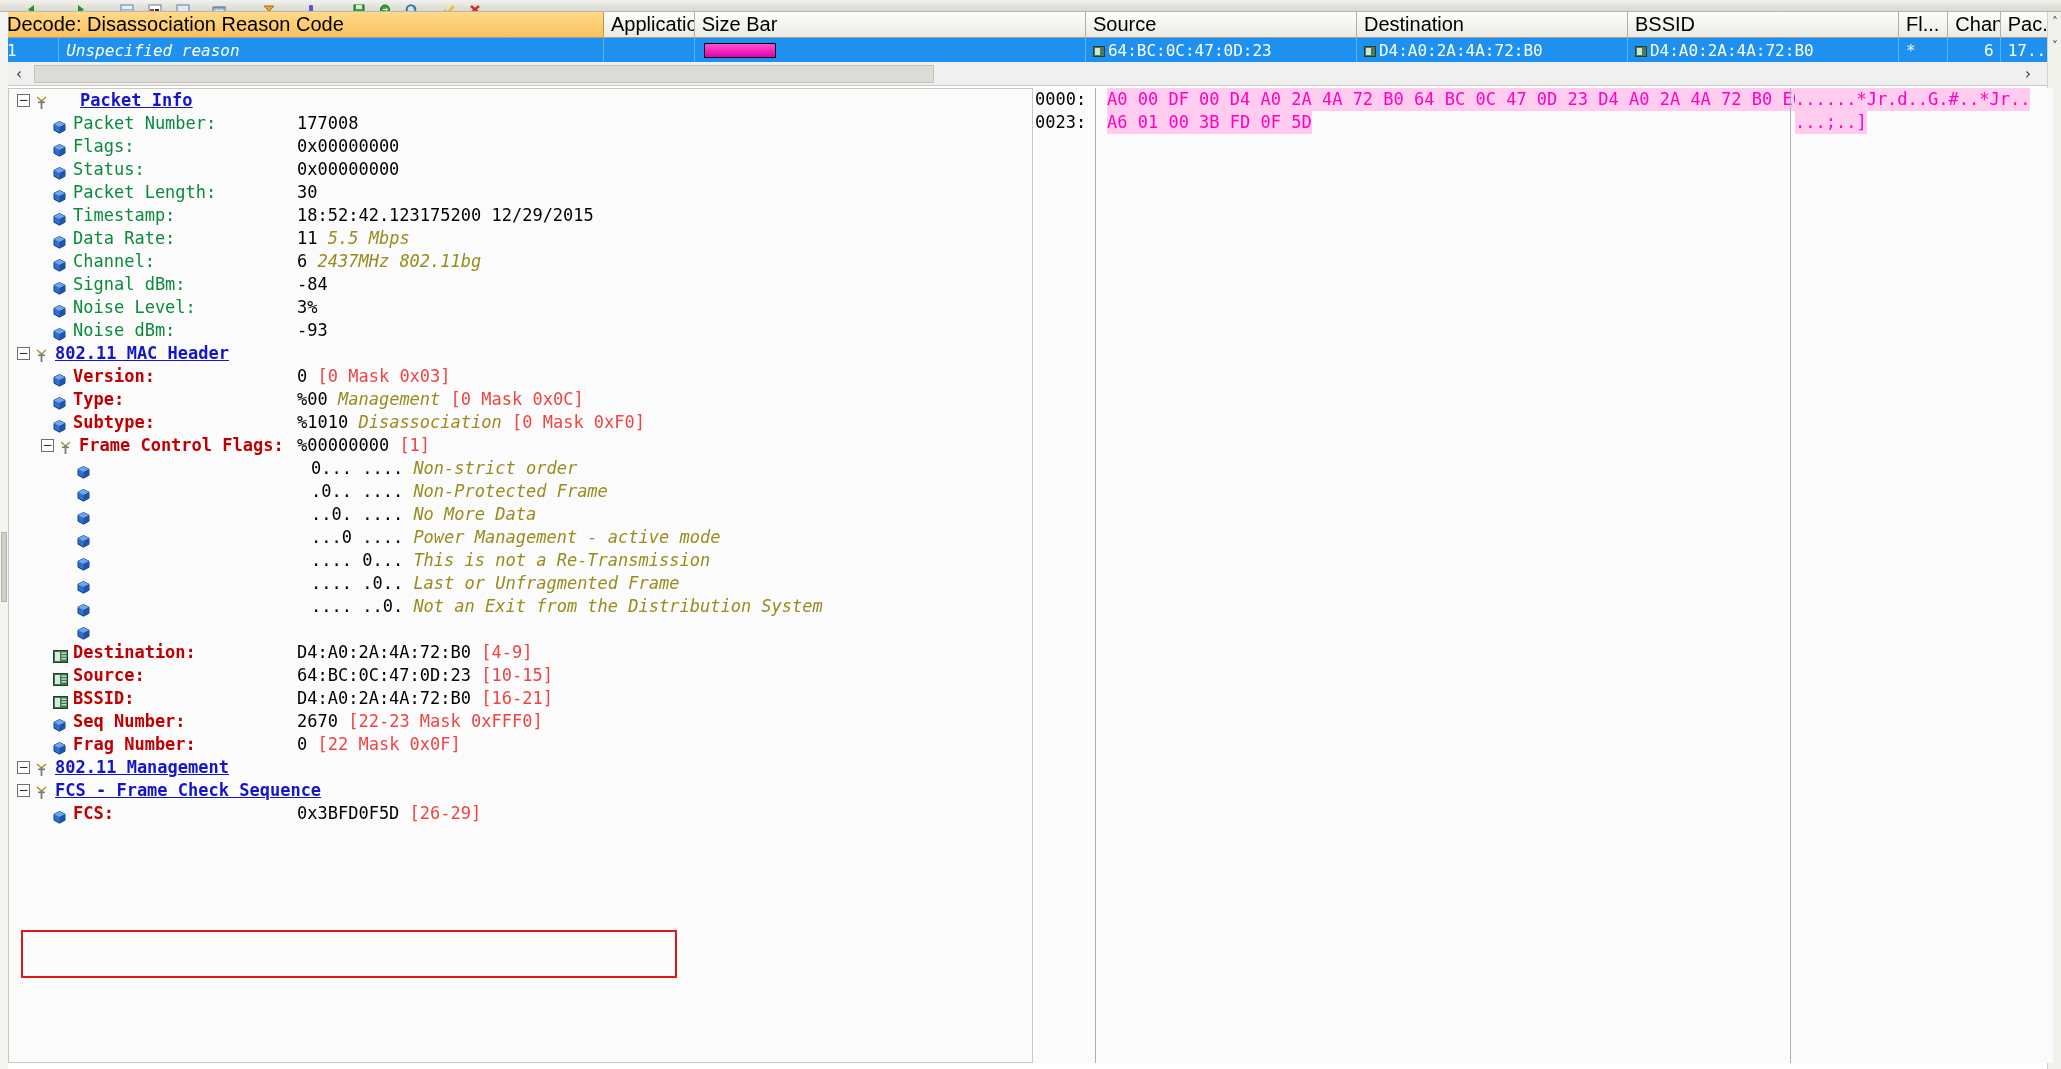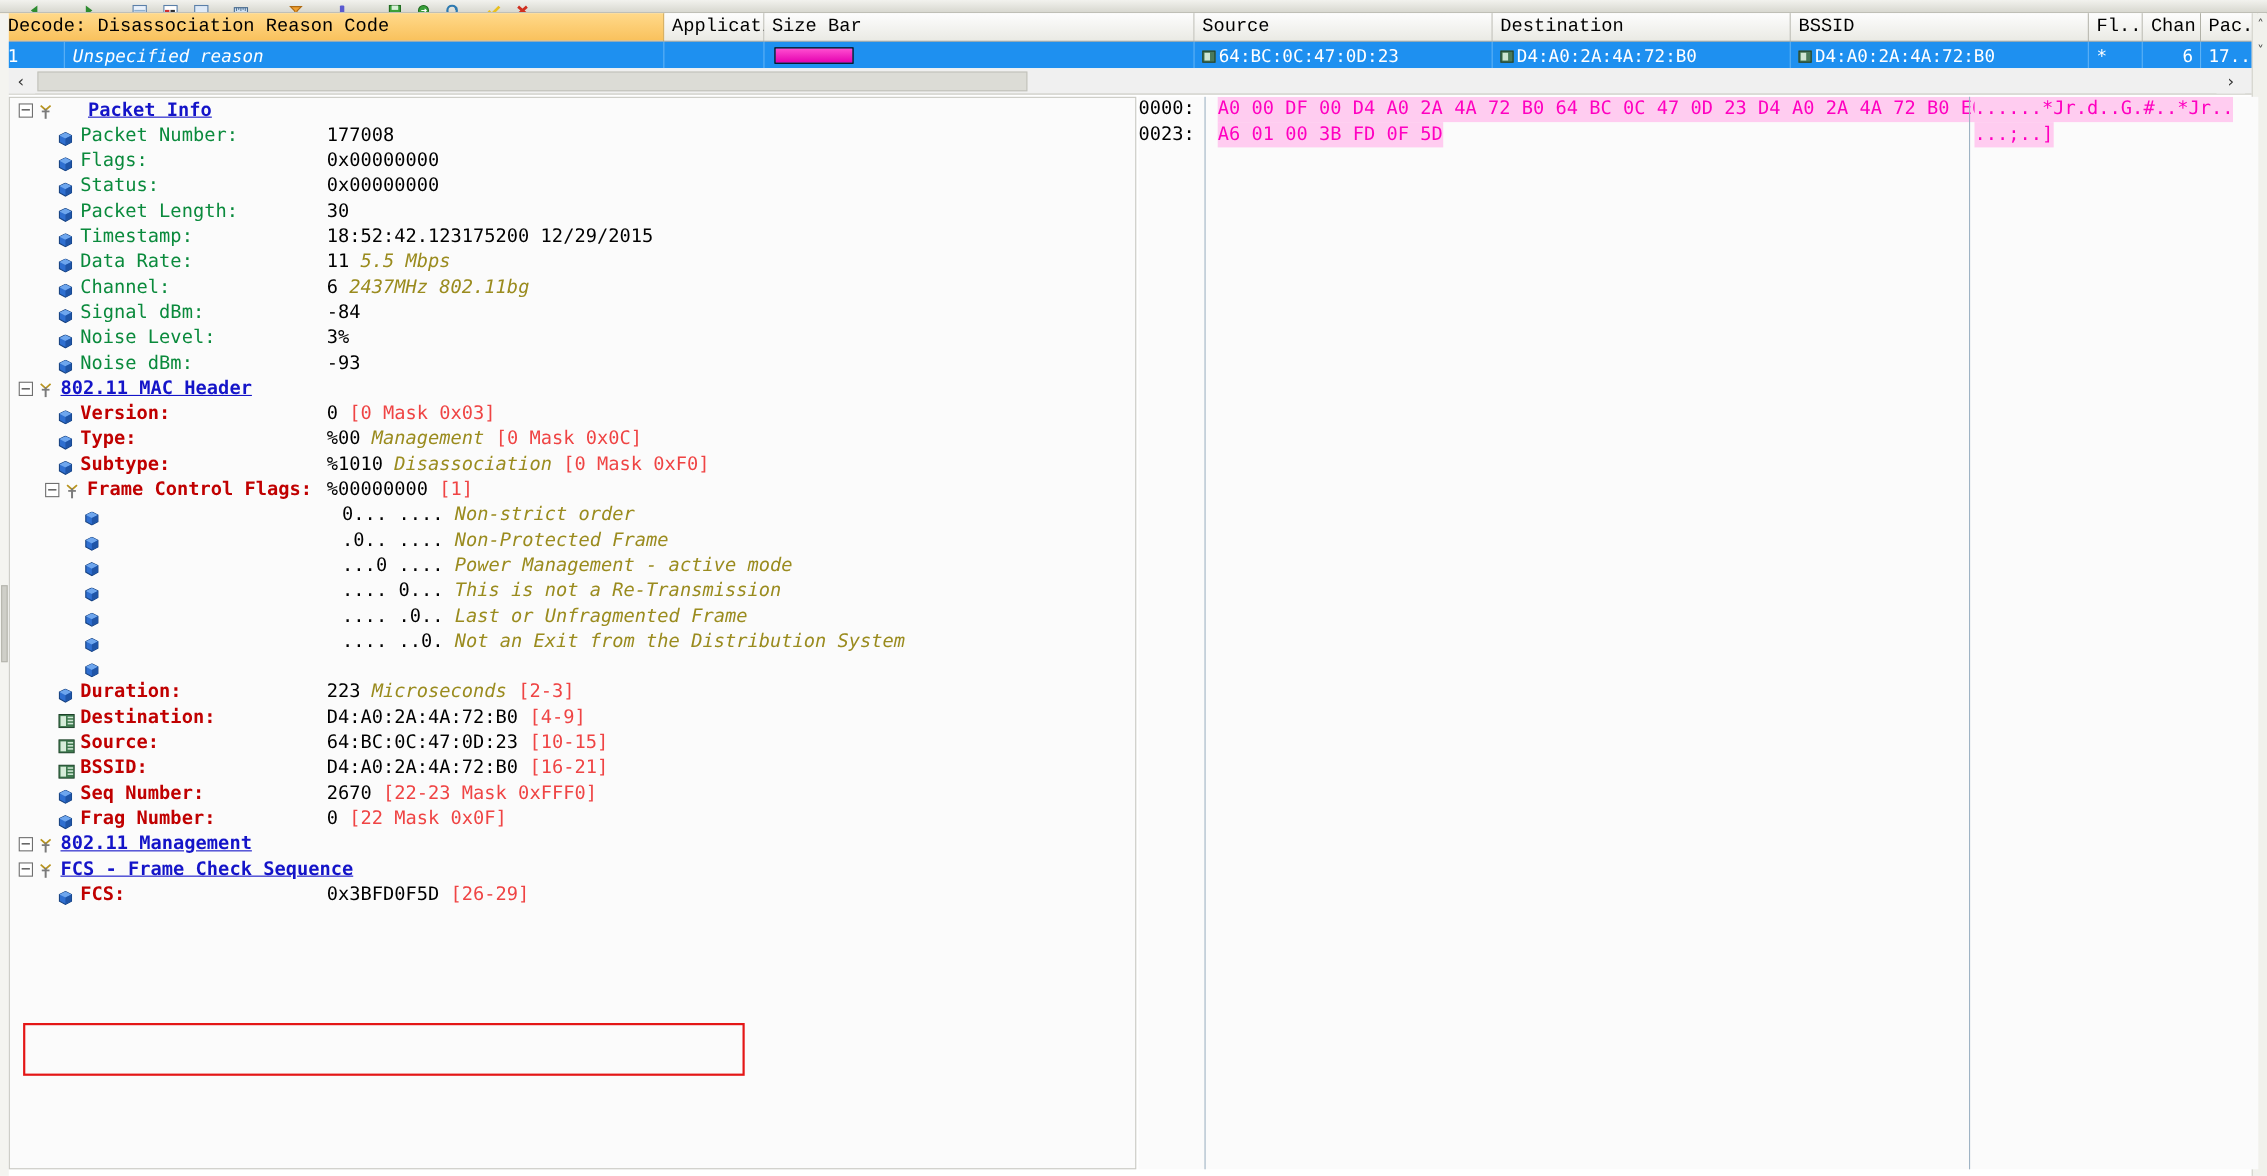--- a/index.html
+++ b/index.html
@@ -23,22 +23,22 @@
   
   #hdr-row {
     position: absolute; left: 0; top: 12px; width: 2061px; height: 26px;
     display: flex; align-items: stretch;
   }
   .hdr-cell {
     display: flex; align-items: center;
     background: linear-gradient(#fdfdfd, #eaeae4);
     border-right: 1px solid #b0b0a6;
     border-bottom: 1px solid #9e9e94;
-    font-family: Liberation Mono, monospace;
-    font-size: 17px; color: #000;
+    font-family: Liberation Sans, sans-serif;
+    font-size: 20px; color: #000;
     padding-left: 7px; white-space: nowrap; overflow: hidden;
   }
   .hdr-cell.accent {
     background: linear-gradient(#ffd98a, #f9c15c);
     border-right: 1px solid #c79838;
   }
 
   
   #sel-row {
     position: absolute; left: 0; top: 38px; width: 2061px; height: 24px;
@@ -472,20 +472,28 @@
             <path d="M6.5 6 L12 3.2 L12 9.2 L6.5 12.2 Z" fill="#1f55a8"></path>
           </svg></span>
         <span style="position:absolute;left:302px;"><span class="bits">.0.. ....</span> <span class="note">Non-Protected Frame</span></span>
       </div>
       <div class="trow">
         <span class="cube" style="left:68px;"><svg width="13" height="13" viewBox="0 0 13 13">
             <path d="M6.5 0.5 L12 3.2 L12 9.2 L6.5 12.2 L1 9.2 L1 3.2 Z" fill="#2f6fd0" stroke="#15407f"></path>
             <path d="M6.5 0.5 L12 3.2 L6.5 6 L1 3.2 Z" fill="#6ea6ee"></path>
             <path d="M6.5 6 L12 3.2 L12 9.2 L6.5 12.2 Z" fill="#1f55a8"></path>
           </svg></span>
+        <span style="position:absolute;left:302px;"><span class="bits">..0. ....</span> <span class="note">No More Data</span></span>
+      </div>
+      <div class="trow">
+        <span class="cube" style="left:68px;"><svg width="13" height="13" viewBox="0 0 13 13">
+            <path d="M6.5 0.5 L12 3.2 L12 9.2 L6.5 12.2 L1 9.2 L1 3.2 Z" fill="#2f6fd0" stroke="#15407f"></path>
+            <path d="M6.5 0.5 L12 3.2 L6.5 6 L1 3.2 Z" fill="#6ea6ee"></path>
+            <path d="M6.5 6 L12 3.2 L12 9.2 L6.5 12.2 Z" fill="#1f55a8"></path>
+          </svg></span>
         <span style="position:absolute;left:302px;"><span class="bits">...0 ....</span> <span class="note">Power Management - active mode</span></span>
       </div>
       <div class="trow">
         <span class="cube" style="left:68px;"><svg width="13" height="13" viewBox="0 0 13 13">
             <path d="M6.5 0.5 L12 3.2 L12 9.2 L6.5 12.2 L1 9.2 L1 3.2 Z" fill="#2f6fd0" stroke="#15407f"></path>
             <path d="M6.5 0.5 L12 3.2 L6.5 6 L1 3.2 Z" fill="#6ea6ee"></path>
             <path d="M6.5 6 L12 3.2 L12 9.2 L6.5 12.2 Z" fill="#1f55a8"></path>
           </svg></span>
         <span style="position:absolute;left:302px;"><span class="bits">.... 0...</span> <span class="note">This is not a Re-Transmission</span></span>
       </div>
@@ -504,29 +512,20 @@
             <path d="M6.5 6 L12 3.2 L12 9.2 L6.5 12.2 Z" fill="#1f55a8"></path>
           </svg></span>
         <span style="position:absolute;left:302px;"><span class="bits">.... ..0.</span> <span class="note">Not an Exit from the Distribution System</span></span>
       </div>
       <div class="trow">
         <span class="cube" style="left:68px;"><svg width="13" height="13" viewBox="0 0 13 13">
             <path d="M6.5 0.5 L12 3.2 L12 9.2 L6.5 12.2 L1 9.2 L1 3.2 Z" fill="#2f6fd0" stroke="#15407f"></path>
             <path d="M6.5 0.5 L12 3.2 L6.5 6 L1 3.2 Z" fill="#6ea6ee"></path>
             <path d="M6.5 6 L12 3.2 L12 9.2 L6.5 12.2 Z" fill="#1f55a8"></path>
           </svg></span>
-      </div>
-      <div class="trow">
-        <span class="cube" style="left:44px;"><svg width="13" height="13" viewBox="0 0 13 13">
-            <path d="M6.5 0.5 L12 3.2 L12 9.2 L6.5 12.2 L1 9.2 L1 3.2 Z" fill="#2f6fd0" stroke="#15407f"></path>
-            <path d="M6.5 0.5 L12 3.2 L6.5 6 L1 3.2 Z" fill="#6ea6ee"></path>
-            <path d="M6.5 6 L12 3.2 L12 9.2 L6.5 12.2 Z" fill="#1f55a8"></path>
-          </svg></span>
-        <span class="lbl-red" style="position:absolute;left:64px;">Duration:</span>
-        <span style="position:absolute;left:288px;"><span class="val">223</span> <span class="note">Microseconds</span> <span class="range">[2-3]</span></span>
       </div>
       <div class="trow">
         <span class="card" style="left:44px;"><svg width="15" height="13" viewBox="0 0 15 13">
             <rect x="0.5" y="0.5" width="14" height="12" fill="#3f7a4f" stroke="#1d4028"></rect>
             <rect x="2" y="2" width="5" height="9" fill="#d6ecd9"></rect>
             <rect x="8.5" y="2.5" width="5" height="1.4" fill="#cfe6d4"></rect>
             <rect x="8.5" y="5.3" width="5" height="1.4" fill="#cfe6d4"></rect>
             <rect x="8.5" y="8.1" width="5" height="1.4" fill="#cfe6d4"></rect>
           </svg></span>
         <span class="lbl-red" style="position:absolute;left:64px;">Destination:</span>

